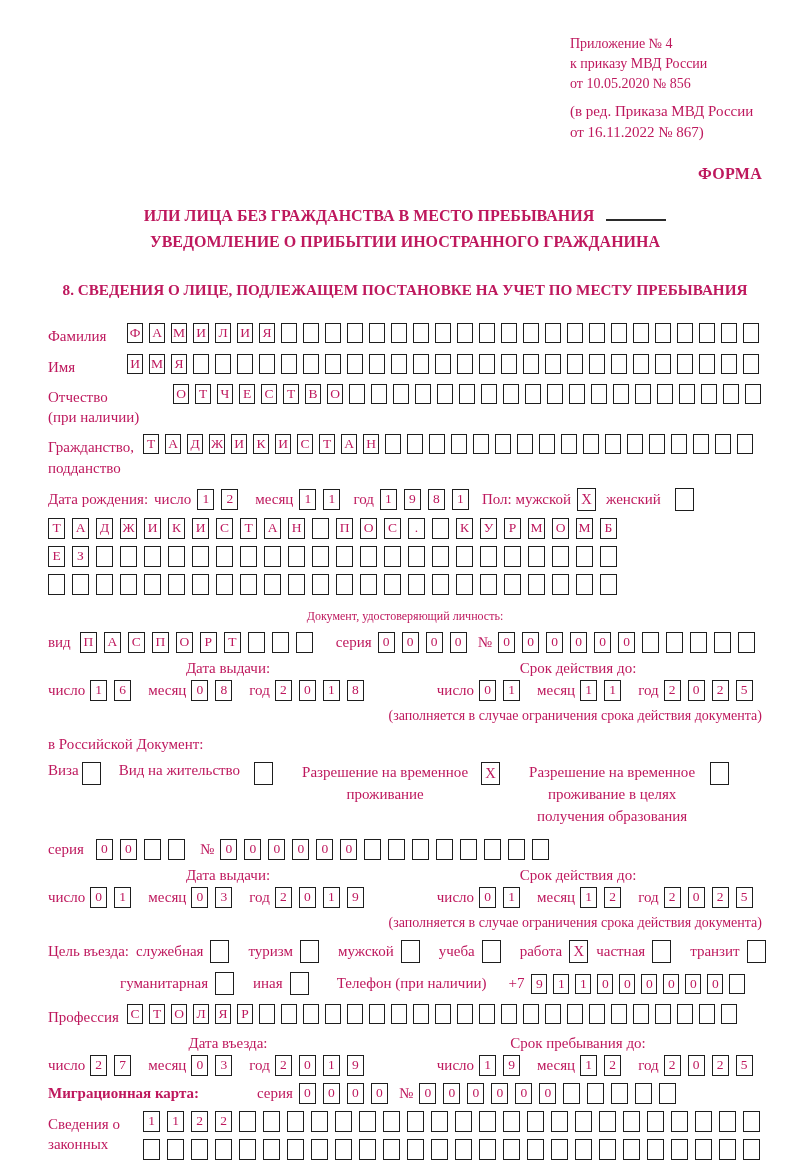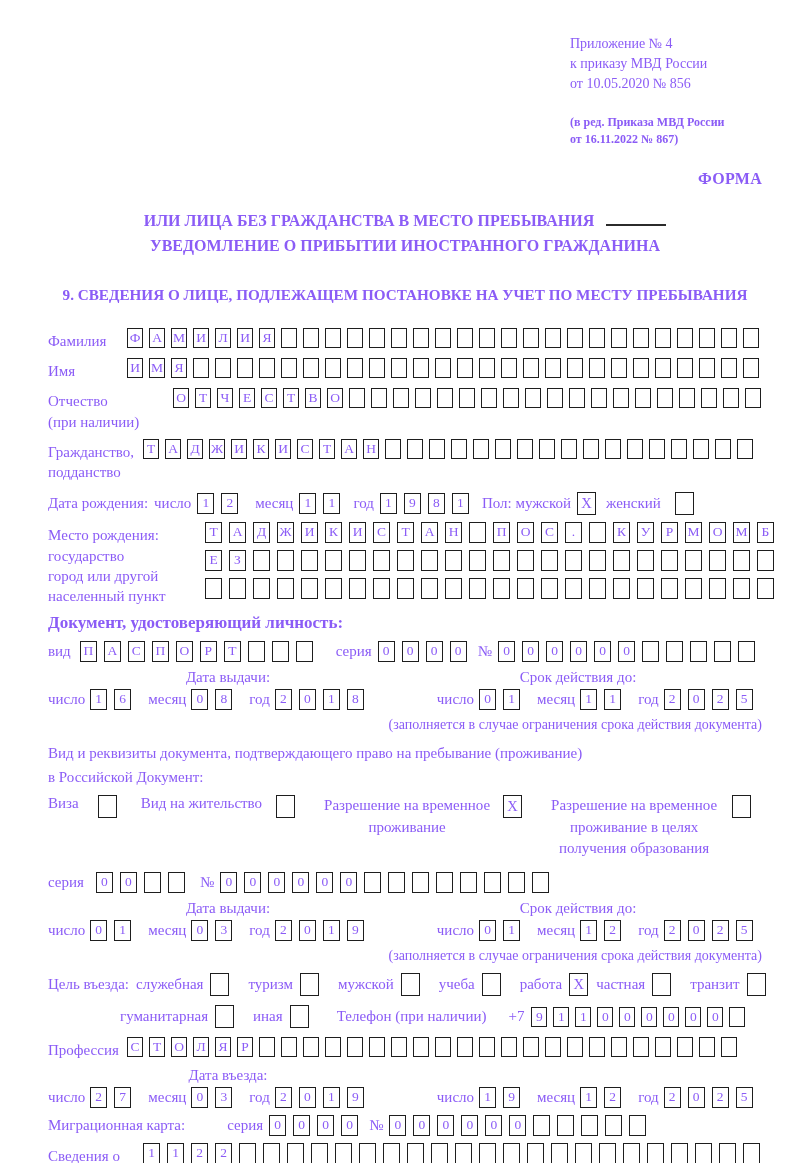--- a/index.html
+++ b/index.html
@@ -1,24 +1,24 @@
 <!DOCTYPE html>
 <html><head>
 <meta charset="utf-8">
 <style>
   html,body{margin:0;padding:0;background:#ffffff;}
   .page{
     width:800px;height:1163px;box-sizing:border-box;overflow:hidden;
-    background:#ffffff;color:#8b5cf6;
+    background:#ffffff;color:#be185d;
     font-family:"Liberation Serif","DejaVu Serif",serif;
     padding:34px 38px 16px 48px;position:relative;
   }
   
   .hdr-block{margin-left:auto;width:192px;font-size:14px;line-height:1.42;}
-  .hdr-amend{font-size:12px;margin-top:20px;line-height:1.42;font-weight:bold;}
+  .hdr-amend{font-size:15px;margin-top:7px;line-height:1.42;}
   .forma{text-align:right;font-weight:bold;font-size:16px;margin-top:22px;letter-spacing:.3px;}
   .title{text-align:center;font-weight:bold;font-size:16px;margin-top:20px;line-height:1.6;}
   .blank-line{display:inline-block;width:60px;border-bottom:2.2px solid #2b2b2b;height:.9em;margin-left:12px;}
   .sect{text-align:center;font-weight:bold;font-size:15.2px;margin-top:27px;white-space:nowrap;}
   
   .form{margin-top:24px;font-size:15px;}
   .frow{display:flex;align-items:flex-start;margin-bottom:7px;}
   .flabel{flex:0 0 auto;padding-top:3px;line-height:1.35;}
   .lw80{width:79px;}.lw125{width:125px;}.lw95{width:95px;}.lw157{width:157px;}
   .cells{display:flex;flex:0 0 auto;}
@@ -26,21 +26,21 @@
     flex:0 0 auto;width:17px;height:21px;border:1.6px solid #1e1e1e;margin-right:7px;
     text-align:center;font-size:13.5px;line-height:18px;box-sizing:border-box;background:#fff;
   }
   .cell-sm .cell{width:16px;height:20px;margin-right:6px;line-height:17px;}
   .checkbox{
     display:inline-block;flex:0 0 auto;width:19px;height:23px;border:1.6px solid #1e1e1e;
     text-align:center;line-height:20px;font-size:14.5px;box-sizing:border-box;vertical-align:middle;background:#fff;
   }
   .stack{display:flex;flex-direction:column;}
   .stack .cells{margin-bottom:7px;}
-  .dochead{text-align:left;font-weight:bold;font-size:17px;margin:2px 0 8px 0;}
+  .dochead{text-align:center;font-weight:normal;font-size:12px;margin:2px 0 8px 0;}
   .inline-row{display:flex;align-items:center;margin-bottom:7px;flex-wrap:nowrap;}
   .inline-row .lbl{margin-right:6px;white-space:nowrap;}
   .hdr2{display:flex;margin-top:4px;margin-bottom:3px;}
   .hdr2 .c1{flex:0 0 360px;text-align:center;}
   .hdr2 .c2{flex:0 0 340px;text-align:center;}
   .dg{display:flex;align-items:center;}
   .dg .lbl{margin-right:5px;white-space:nowrap;}
   .dg .cells{margin-right:10px;}
   .note{font-size:14px;text-align:right;margin:1px 0 9px 0;}
   .intro{line-height:1.55;margin:4px 0 6px 0;}
@@ -67,21 +67,21 @@
     </div>
   </div>
 
   <div class="forma">ФОРМА</div>
 
   <div class="title">
     <div><span>ИЛИ ЛИЦА БЕЗ ГРАЖДАНСТВА В МЕСТО ПРЕБЫВАНИЯ</span><span class="blank-line"></span></div>
     <div>УВЕДОМЛЕНИЕ О ПРИБЫТИИ ИНОСТРАННОГО ГРАЖДАНИНА</div>
   </div>
 
-  <div class="sect">9. СВЕДЕНИЯ О ЛИЦЕ, ПОДЛЕЖАЩЕМ ПОСТАНОВКЕ НА УЧЕТ ПО МЕСТУ ПРЕБЫВАНИЯ</div>
+  <div class="sect">8. СВЕДЕНИЯ О ЛИЦЕ, ПОДЛЕЖАЩЕМ ПОСТАНОВКЕ НА УЧЕТ ПО МЕСТУ ПРЕБЫВАНИЯ</div>
 
   <div class="form">
 
     <div class="frow">
       <div class="flabel lw80">Фамилия</div>
       <div class="cells cell-sm">
           <span class="cell">Ф</span>
           <span class="cell">А</span>
           <span class="cell">М</span>
           <span class="cell">И</span>
@@ -240,26 +240,20 @@
           <span class="cell">8</span>
           <span class="cell">1</span>
         </span>
       <span class="lbl">Пол: мужской</span>
       <span class="checkbox mr10">X</span>
       <span class="lbl">женский</span>
       <span class="checkbox" style="margin-left:8px;"></span>
     </div>
 
     <div class="frow" style="margin-top:6px;">
-      <div class="flabel lw157">
-        <div>Место рождения:</div>
-        <div>государство</div>
-        <div>город или другой</div>
-        <div>населенный пункт</div>
-      </div>
       <div class="stack">
         <div class="cells">
             <span class="cell">Т</span>
             <span class="cell">А</span>
             <span class="cell">Д</span>
             <span class="cell">Ж</span>
             <span class="cell">И</span>
             <span class="cell">К</span>
             <span class="cell">И</span>
             <span class="cell">С</span>
@@ -414,26 +408,25 @@
             <span class="cell">2</span>
             <span class="cell">0</span>
             <span class="cell">2</span>
             <span class="cell">5</span>
           </span>
       </span>
     </div>
     <div class="note">(заполняется в случае ограничения срока действия документа)</div>
 
     <div class="intro">
-      <div>Вид и реквизиты документа, подтверждающего право на пребывание (проживание)</div>
       <div>в Российской Документ:</div>
     </div>
 
     <div class="permit-row">
-      <span class="popt" style="margin-right:24px;gap:16px;">
+      <span class="popt" style="margin-right:18px;">
         <span class="lbl" style="margin-right:3px;">Виза</span>
         <span class="checkbox"></span>
       </span>
       <span class="popt" style="margin-right:28px;">
         <span class="lbl" style="margin-right:14px;">Вид на жительство</span>
         <span class="checkbox"></span>
       </span>
       <span class="popt" style="margin-right:26px;">
         <span class="ptxt" style="width:168px;margin-right:12px;">
           <div>Разрешение на временное</div>
@@ -592,20 +585,21 @@
           <span class="cell"></span>
           <span class="cell"></span>
           <span class="cell"></span>
           <span class="cell"></span>
           <span class="cell"></span>
         </div>
     </div>
 
     <div class="hdr2">
       <div class="c1">Дата въезда:</div>
+      <div class="c2">Срок пребывания до:</div>
     </div>
     <div class="inline-row">
       <span class="dg">
         <span class="lbl">число</span>
         <span class="cells">
             <span class="cell">2</span>
             <span class="cell">7</span>
           </span>
         <span class="lbl">месяц</span>
         <span class="cells">
@@ -635,21 +629,21 @@
         <span class="cells">
             <span class="cell">2</span>
             <span class="cell">0</span>
             <span class="cell">2</span>
             <span class="cell">5</span>
           </span>
       </span>
     </div>
 
     <div class="inline-row" style="margin-top:4px;">
-      <span class="lbl" style="margin-right:42px;">Миграционная карта:</span>
+      <span class="lbl" style="margin-right:58px;font-weight:bold;">Миграционная карта:</span>
       <span class="lbl">серия</span>
       <span class="cells" style="margin-right:4px;">
           <span class="cell">0</span>
           <span class="cell">0</span>
           <span class="cell">0</span>
           <span class="cell">0</span>
         </span>
       <span class="lbl">№</span>
       <span class="cells">
           <span class="cell">0</span>

